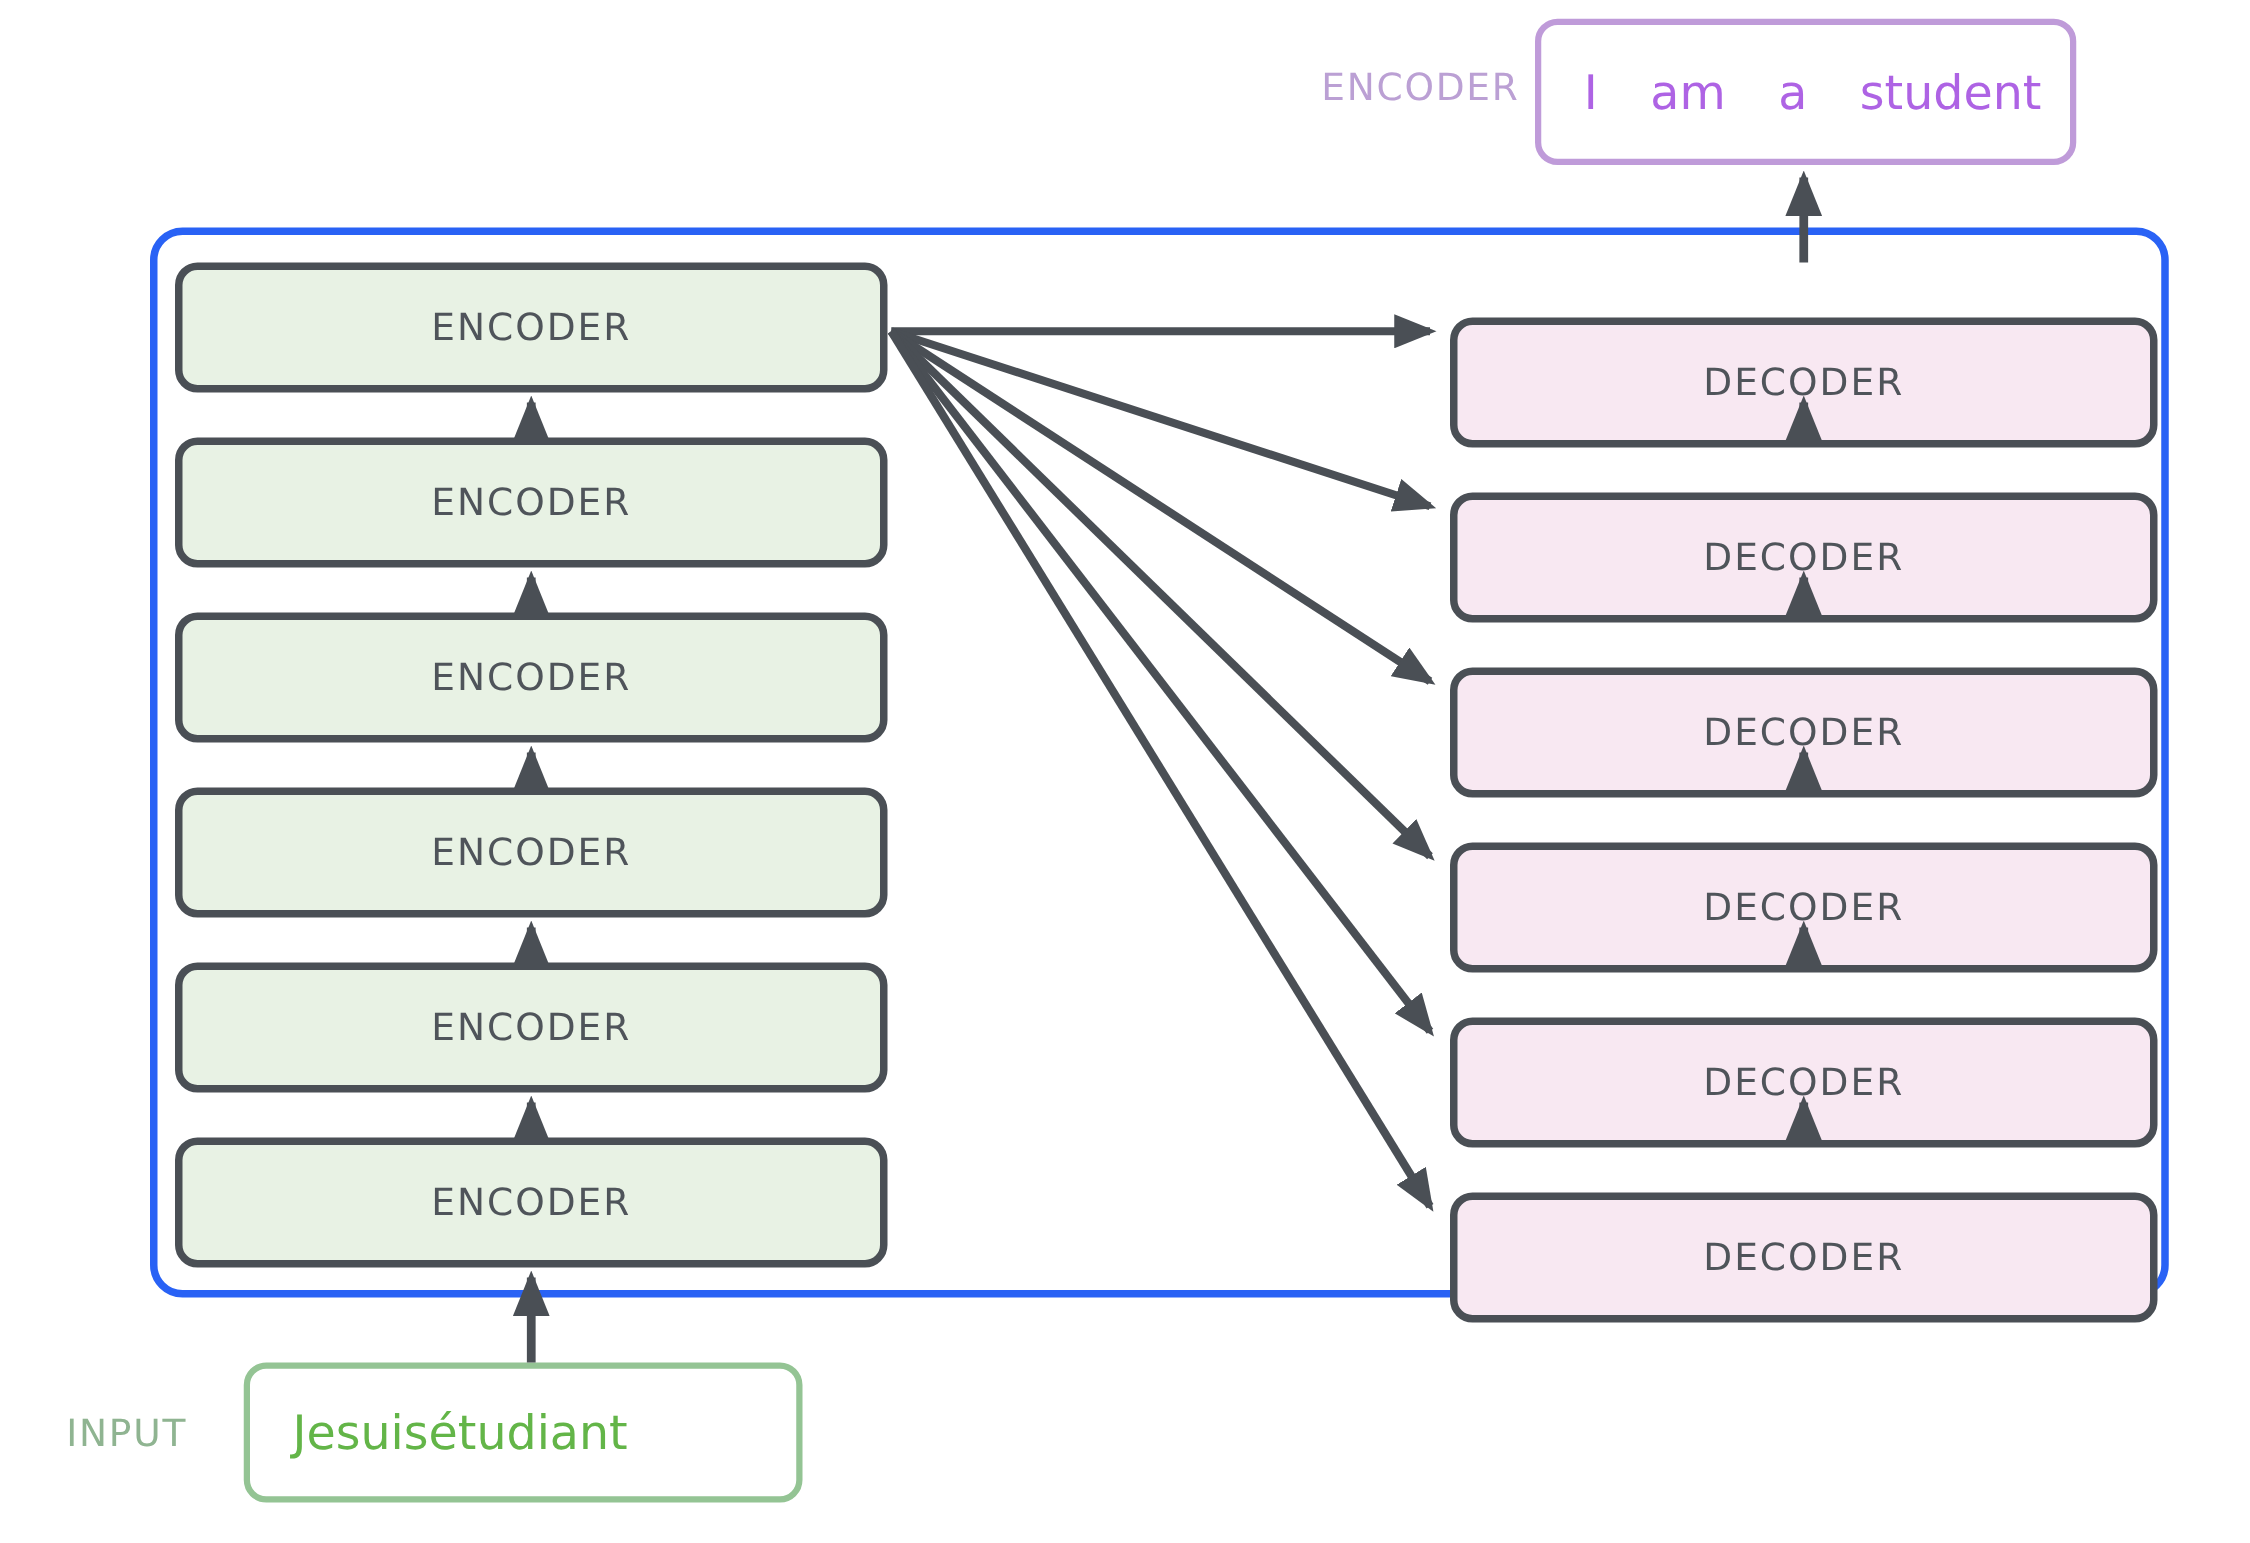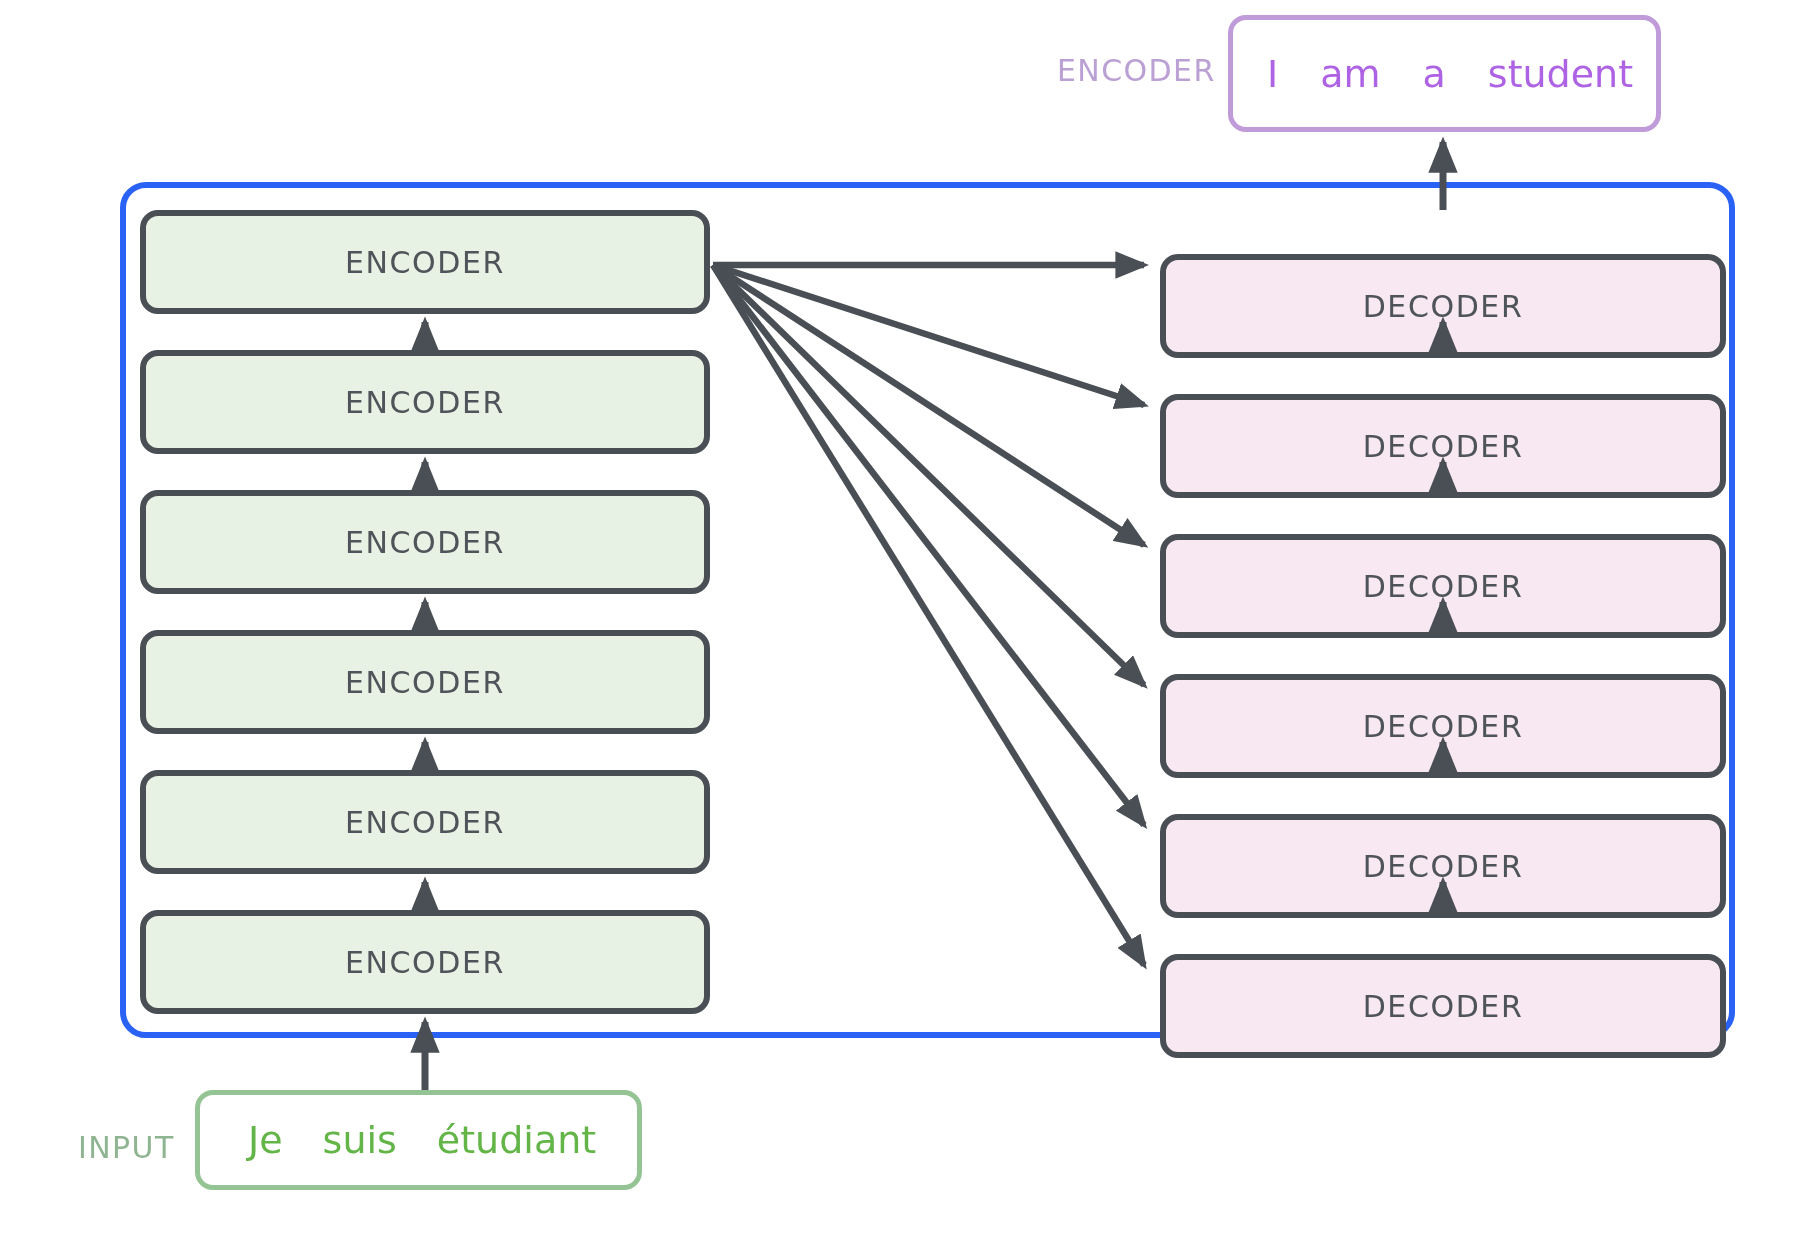--- a/index.html
+++ b/index.html
@@ -87,24 +87,23 @@
   }
   .io-token {
     font-size: 38px;
     white-space: nowrap;
   }
 
   .input-box {
     left: 195px;
     top: 1090px;
     width: 447px;
-    height: 100px;
+    height: 112px;
     border: 5px solid #94c494;
-    padding-left: 48px;
-    gap: 40px;
+    padding-left: 34px;
   }
   .input-box .io-token { color: #63b548; }
 
   .output-box {
     left: 1228px;
     top: 15px;
     width: 433px;
     height: 117px;
     border: 5px solid #bf9bd9;
     padding-left: 34px;
@@ -117,21 +116,20 @@
     position: absolute;
     font-size: 30px;
     letter-spacing: 1.4px;
     white-space: nowrap;
     z-index: 4;
   }
   .input-label {
     left: 53px;
     top: 1130px;
     color: #8fb491;
-    margin-left: 25px;
   }
   .output-label {
     left: 1057px;
     top: 53px;
     color: #bba0d4;
   }
 </style>
 </head>
 <body>
 

